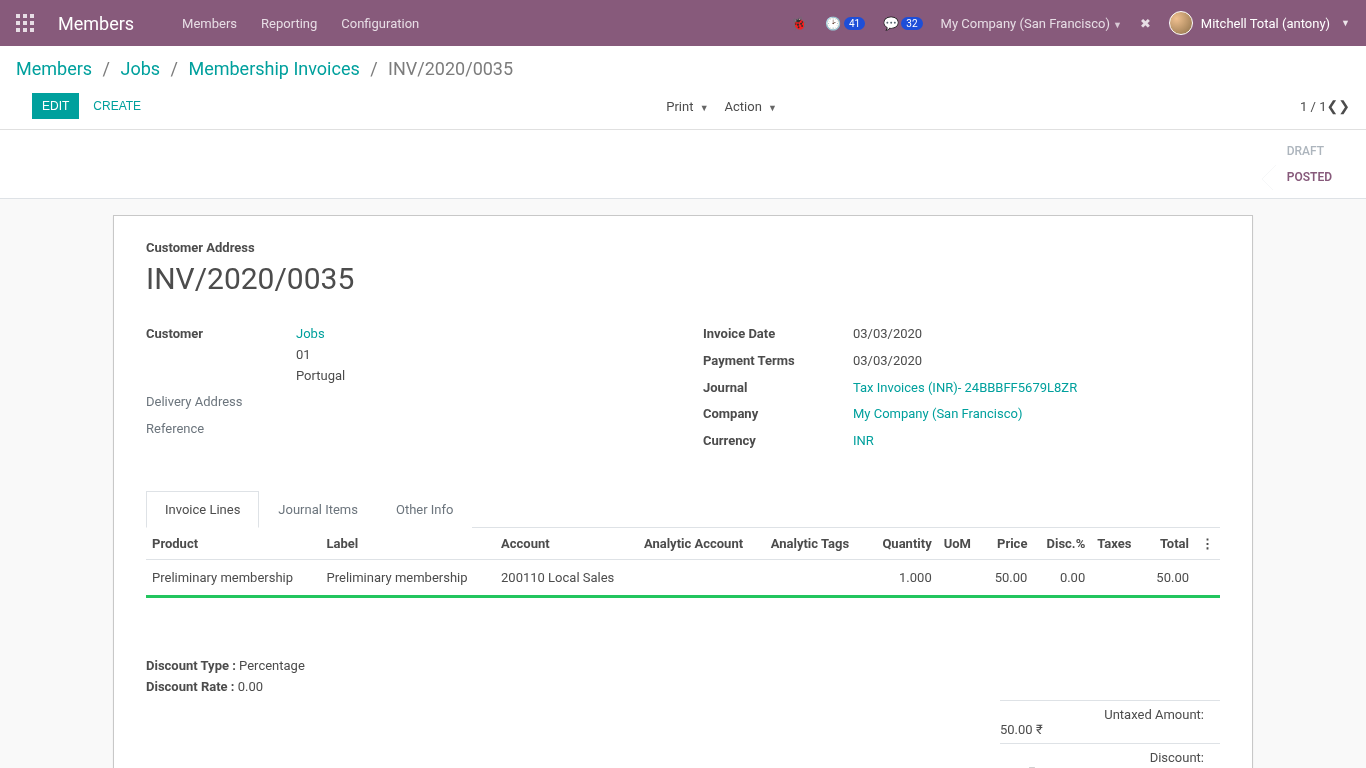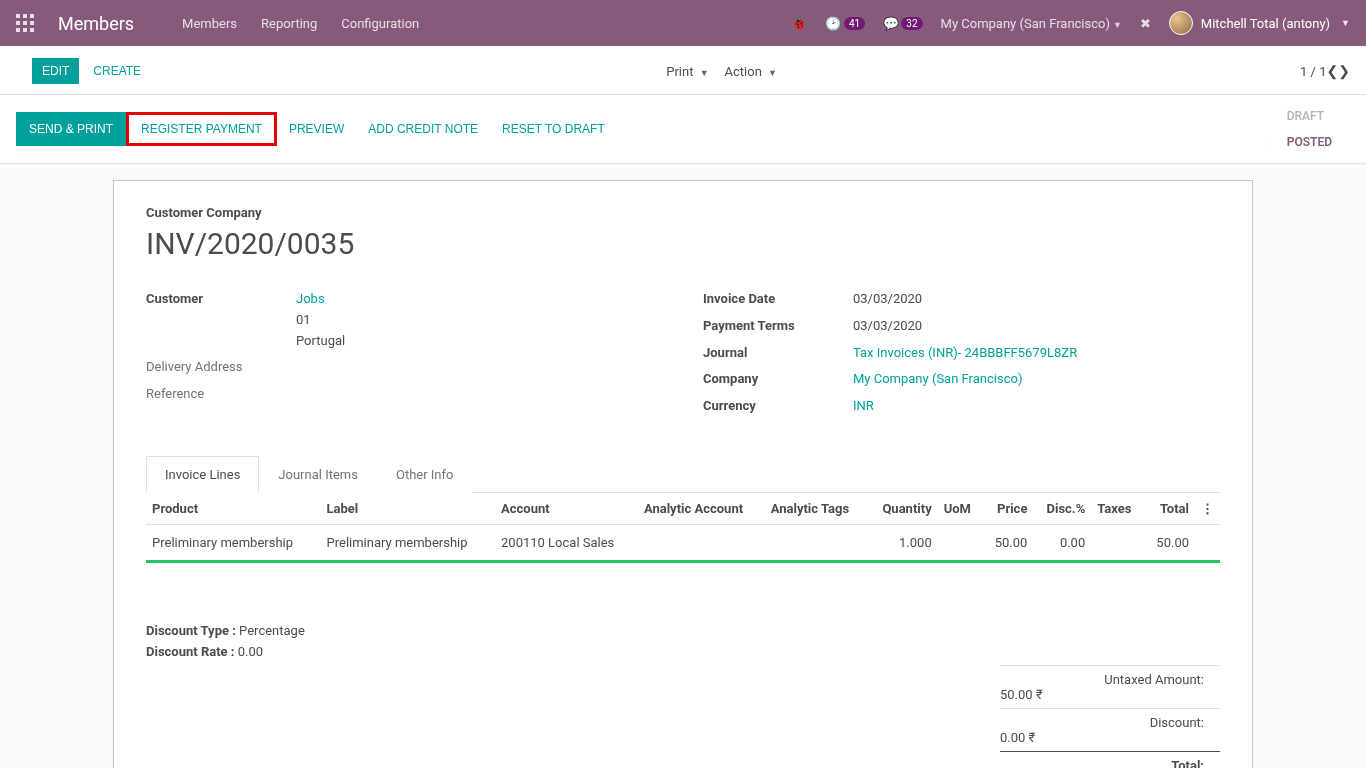--- a/index.html
+++ b/index.html
@@ -7,21 +7,21 @@
 a { text-decoration: none; }
 
 .navbar { background: #875A7B; height: 46px; display: flex; align-items: center; padding: 0 16px; color: #fff; }
 .apps-icon { width: 18px; height: 18px; display: inline-block; margin-right: 24px; cursor: pointer; }
 .apps-icon svg { fill: #e7dde5; }
 .brand { font-size: 18px; font-weight: 400; color: #fff; margin-right: 48px; }
 .nav-links { display: flex; gap: 24px; flex: 1; }
 .nav-links a { color: #e7dde5; font-size: 13px; }
 .nav-right { display: flex; align-items: center; gap: 18px; }
 .nav-icon { color: #e7dde5; cursor: pointer; position: relative; }
-.badge { background: #701a75; color: #fff; font-size: 10px; padding: 1px 5px; border-radius: 8px; margin-left: 2px; position: relative; top: -1px; }
+.badge { background: #1d4ed8; color: #fff; font-size: 10px; padding: 1px 5px; border-radius: 8px; margin-left: 2px; position: relative; top: -1px; }
 .company-sel { color: #e7dde5; font-size: 13px; cursor: pointer; }
 .user-menu { display: flex; align-items: center; gap: 8px; cursor: pointer; }
 .avatar { width: 24px; height: 24px; border-radius: 50%; background: radial-gradient(circle at 30% 30%, #f0c090, #8b6f47); border: 1px solid #fff; }
 .caret { font-size: 9px; margin-left: 3px; opacity: .85; }
 
 .control-panel { background: #fff; padding: 12px 16px 0; border-bottom: 1px solid #e0e0e0; }
 .breadcrumb { font-size: 18px; color: #7c7c7c; margin-bottom: 14px; }
 .breadcrumb a { color: #00A09D; }
 .breadcrumb .sep { color: #7c7c7c; margin: 0 6px; }
 .cp-row { display: flex; align-items: center; padding-bottom: 10px; }
@@ -111,56 +111,56 @@
     <span class="nav-icon">✖</span>
     <div class="user-menu">
       <div class="avatar"></div>
       <span>Mitchell Total (antony)</span>
         <span class="caret">▼</span>
     </div>
   </div>
 </div>
 
 <div class="control-panel">
+  <div class="breadcrumb">
+    <a href="#">Members</a>
+    <span class="sep">/</span>
+    <a href="#">Jobs</a>
+    <span class="sep">/</span>
+    <a href="#">Membership Invoices</a>
+    <span class="sep">/</span>
+    <span>INV/2020/0035</span>
+  </div>
   <div class="cp-row">
     <div class="cp-left">
       <button class="btn-primary">EDIT</button>
       <button class="btn-link">CREATE</button>
     </div>
     <div class="cp-center">
       <span class="dd-toggle"><span>Print</span> <span class="caret" style="color:#4c4c4c">▼</span></span>
       <span class="dd-toggle"><span>Action</span> <span class="caret" style="color:#4c4c4c">▼</span></span>
     </div>
     <div class="cp-right">
       <span class="pager">1 / 1</span>
       <span class="pager-nav">❮</span>
       <span class="pager-nav">❯</span>
     </div>
   </div>
 </div>
 
 <div class="statusbar">
-  <div class="statusbar-buttons">
-    <button class="sb-btn sb-primary">SEND &amp; PRINT</button>
-    <span class="highlight-box">
-      <button class="sb-btn sb-secondary" style="border:none;">REGISTER PAYMENT</button>
-    </span>
-    <button class="sb-plain">PREVIEW</button>
-    <button class="sb-plain">ADD CREDIT NOTE</button>
-    <button class="sb-plain">RESET TO DRAFT</button>
-  </div>
   <div class="statusbar-status">
     <div class="status-step">DRAFT</div>
     <div class="status-step active">POSTED</div>
   </div>
 </div>
 
 <div class="sheet-bg">
   <div class="sheet">
-    <div class="sheet-title-label">Customer Company</div>
+    <div class="sheet-title-label">Customer Address</div>
     <h1 class="sheet-title">INV/2020/0035</h1>
 
     <div class="form-cols">
       <div class="form-col">
         <div class="form-row">
           <div class="form-label">Customer</div>
           <div class="form-value">
             <a href="#">Jobs</a><br>
             <span class="sub">01</span><br>
             <span class="sub">Portugal</span>

